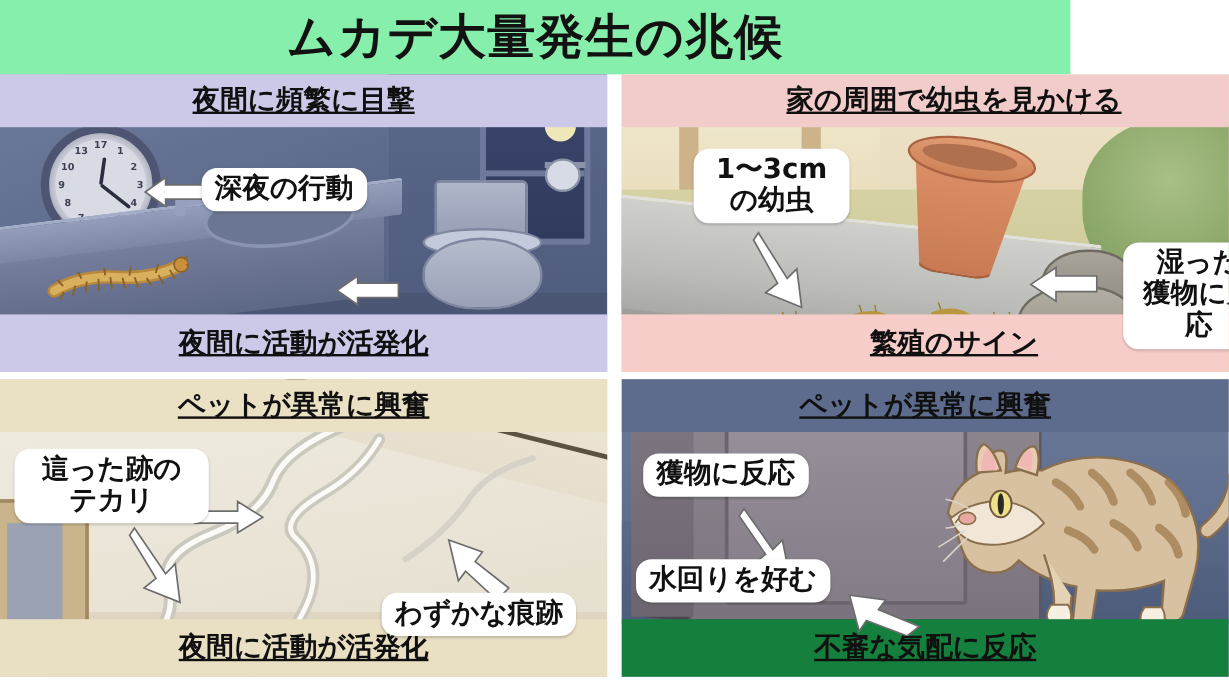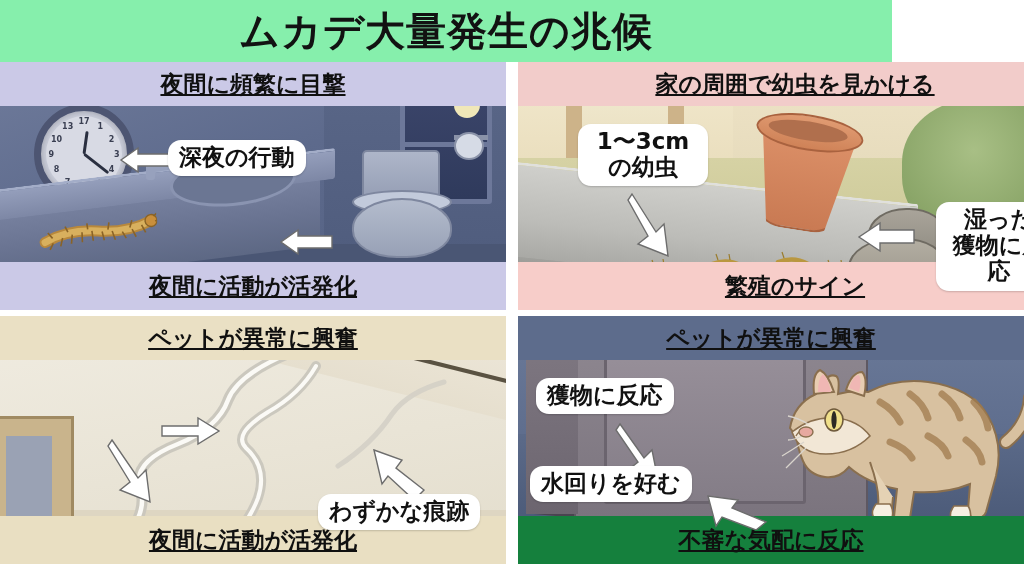--- a/index.html
+++ b/index.html
@@ -349,20 +349,24 @@
         </svg>
       </div>
 
       <div class="band band-top" style="background:#eae0c4">
         <span>ペットが異常に興奮</span>
       </div>
       <div class="band band-bot" style="background:#e9dfc2">
         <span>夜間に活動が活発化</span>
       </div>
 
+      <div class="callout two" style="left:12px;top:58px;width:140px">
+        <div>這った跡の</div>
+        <div>テカリ</div>
+      </div>
       <svg class="arrow" style="left:158px;top:98px" width="64" height="32">
         <path d="M4 12 L40 12 L40 4 L61 17 L40 30 L40 22 L4 22 Z" fill="#fff" stroke="#6d6d6d" stroke-width="1.4"></path>
       </svg>
       <svg class="arrow" style="left:104px;top:120px" width="64" height="70">
         <path d="M8 4 L34 42 L42 34 L46 66 L16 54 L26 46 L4 10 Z" fill="#fff" stroke="#6d6d6d" stroke-width="1.4"></path>
       </svg>
 
       <div class="callout" style="left:318px;top:178px">
         <span>わずかな痕跡</span>
       </div>

